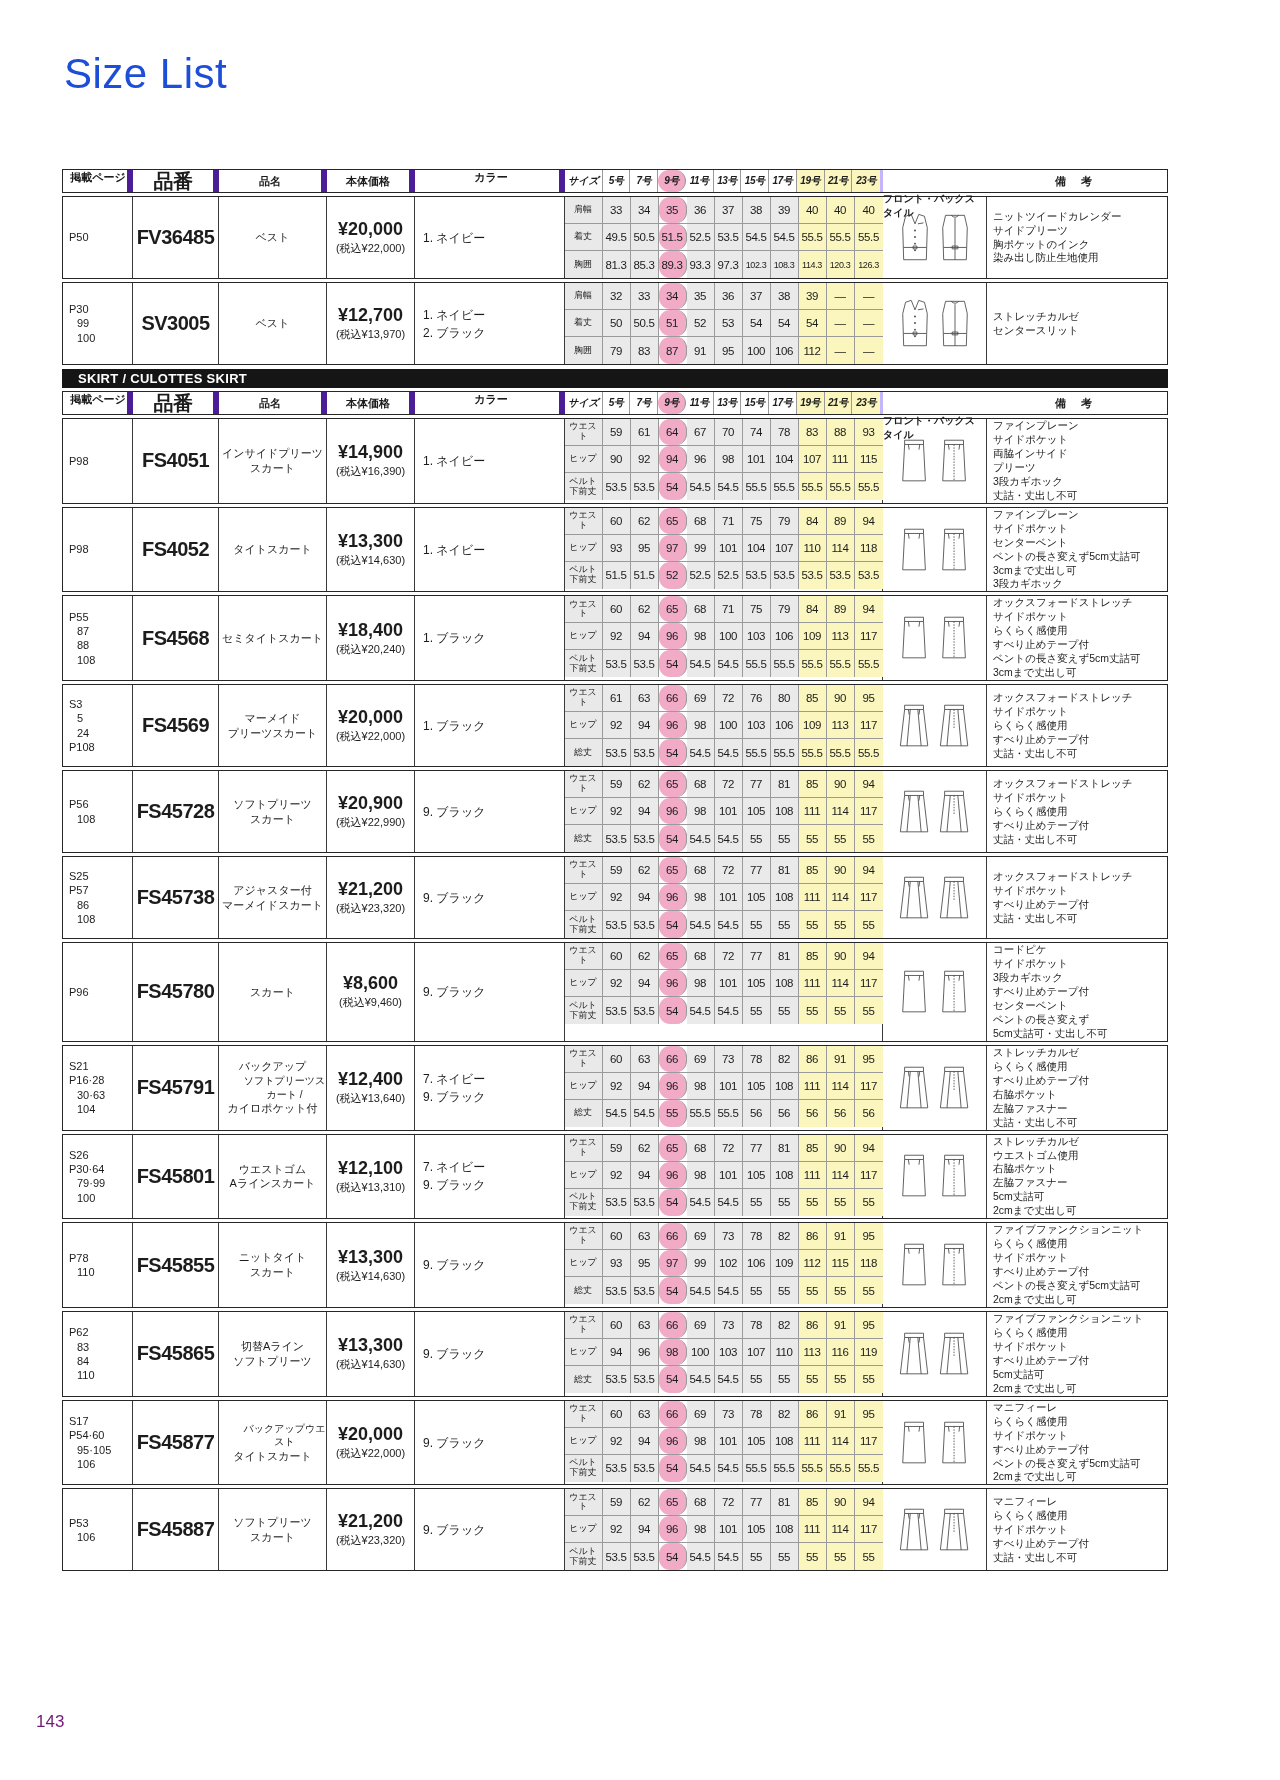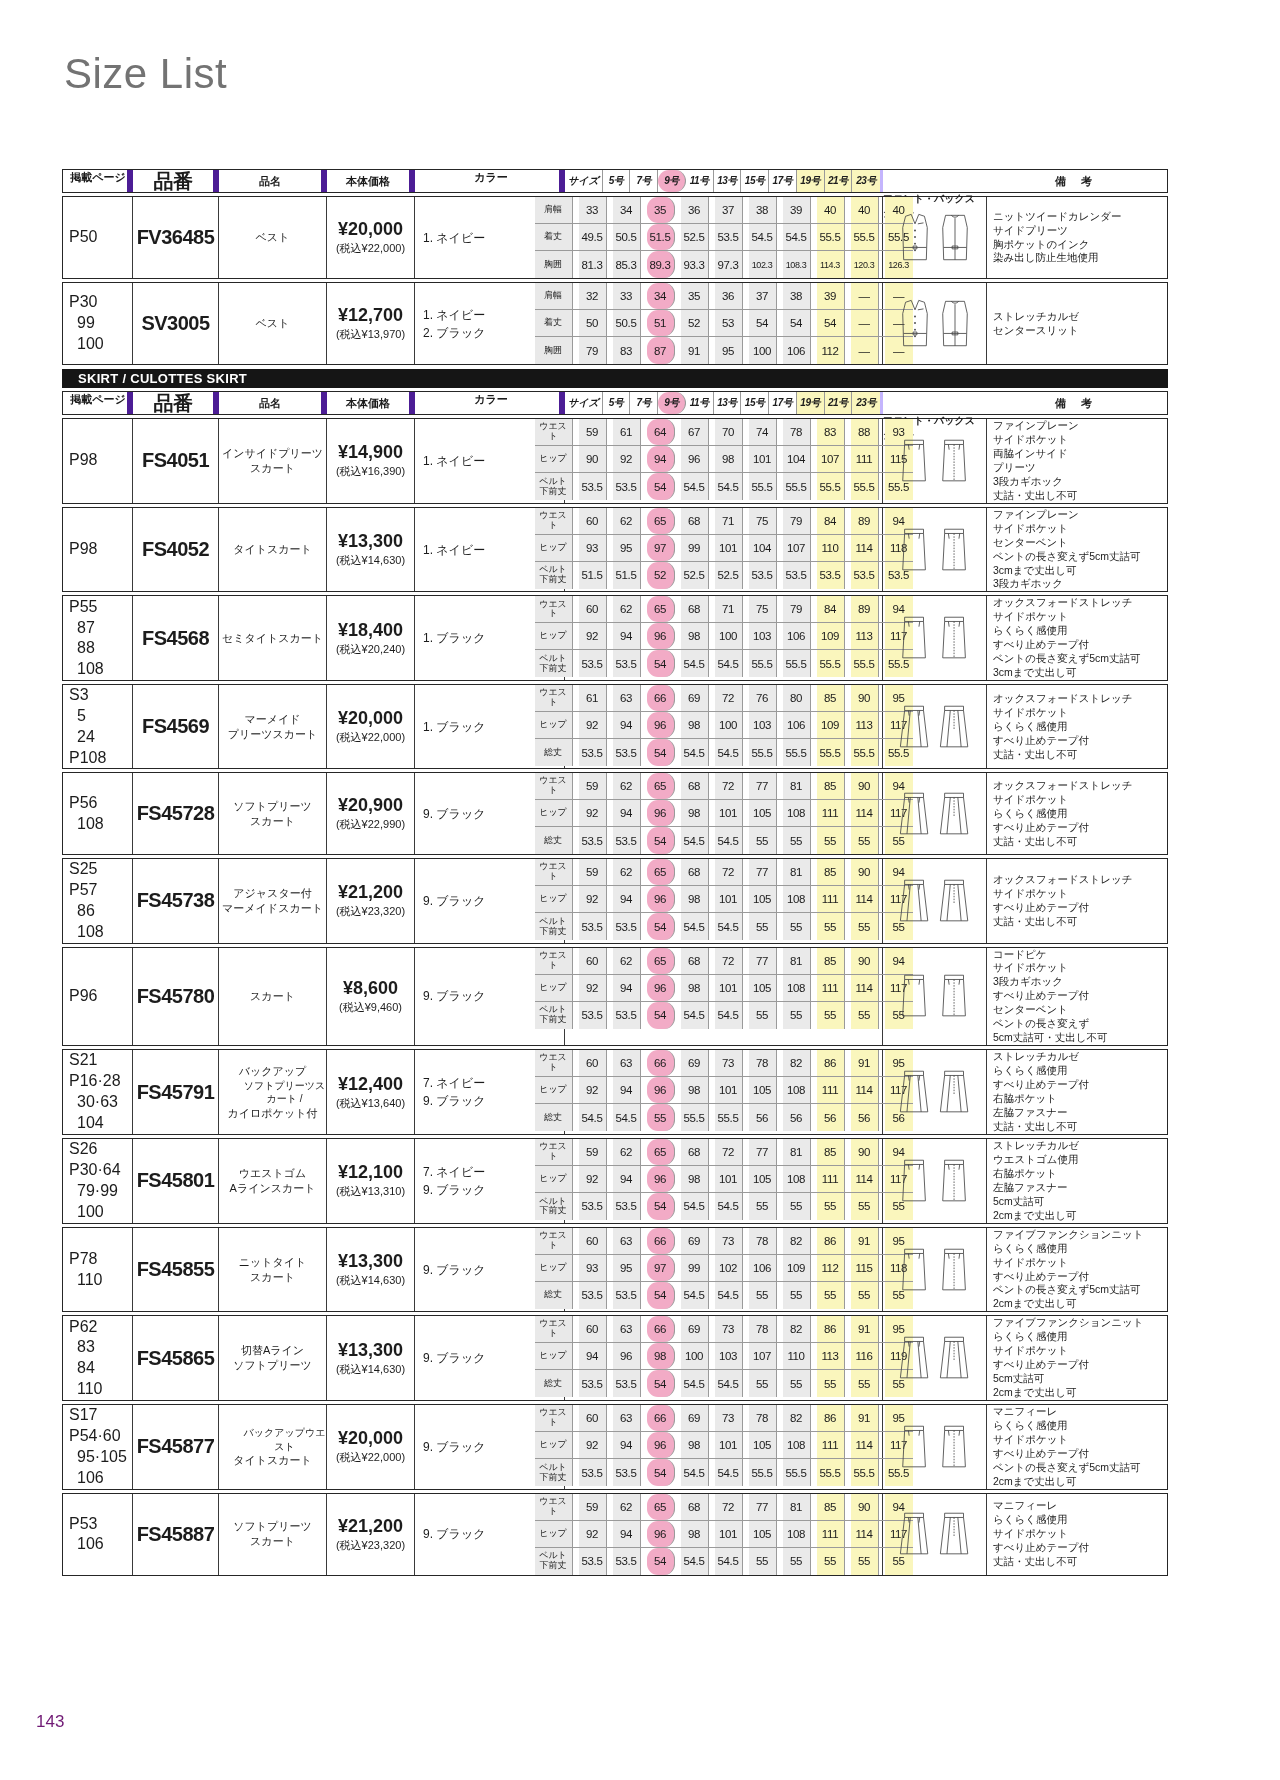--- a/index.html
+++ b/index.html
@@ -1,18 +1,18 @@
 <!DOCTYPE html>
 <html><head>
 <meta charset="utf-8">
 <style>
   html,body{margin:0;padding:0;background:#ffffff;}
   .page{position:relative;width:1280px;height:1780px;background:#fff;overflow:hidden;
         font-family:"Liberation Sans","DejaVu Sans",sans-serif;color:#1c1c1c;}
-  .title{position:absolute;left:64px;top:50px;font-size:42px;font-weight:300;color:#737373;letter-spacing:.5px;}
+  .title{position:absolute;left:64px;top:50px;font-size:42px;font-weight:300;color:#1d4ed8;letter-spacing:.5px;}
   .pagenum{position:absolute;left:36px;top:1712px;font-size:17px;color:#701a75;}
   .tbl{position:absolute;left:62px;top:166px;width:1106px;}
 
   
   .hrow{display:flex;border:1.5px solid #262626;height:24px;background:#fff;box-sizing:border-box;margin-top:3px;}
   .hcell{display:flex;align-items:center;justify-content:center;font-weight:bold;font-size:11px;
          border-right:6px solid #4c1d95;box-sizing:border-box;}
   .hcell.c-style{font-size:10px;margin-top:36px;}
   .c-sizes-wrap{width:318px;display:flex;padding:0;border-right:3px solid #c4b5fd;box-sizing:border-box;font-style:italic;}
   .hszlab{width:38px;display:flex;align-items:center;justify-content:center;font-size:10px;font-weight:bold;
@@ -28,30 +28,30 @@
   .c-pages{width:70px;align-items:flex-start;padding-left:6px;}
   .c-code{width:86px;font-weight:bold;font-size:20px;letter-spacing:-.5px;}
   .c-name{width:108px;text-align:center;}
   .c-price{width:88px;}
   .c-color{width:150px;align-items:flex-start;padding-left:8px;}
   .c-sizes{width:318px;flex-direction:column;justify-content:flex-start;padding:0;}
   .c-style{width:104px;flex-direction:row;gap:6px;}
   .c-remarks{width:179px;align-items:flex-start;padding-left:6px;border-right:none;}
   .c-remarks-h{width:179px;border-right:none;letter-spacing:6px;}
 
-  .pline{font-size:16px;line-height:1.3;}
+  .pline{font-size:11px;line-height:1.3;}
   .pline.ind{padding-left:8px;}
   .nline{font-size:11px;line-height:1.35;}
   .nline.sm{font-size:10px;padding-left:24px;}
   .price{font-size:18px;font-weight:bold;}
   .tax{font-size:11px;margin-top:1px;}
   .cline{font-size:12px;line-height:1.5;}
   .rline{font-size:10.5px;line-height:1.33;}
 
-  .srow{display:flex;height:27px;border-bottom:1px solid #9a9a9a;box-sizing:border-box;gap:6px;}
+  .srow{display:flex;height:27px;border-bottom:1px solid #9a9a9a;box-sizing:border-box;}
   .c-sizes .srow:last-child{border-bottom:none;}
   .slab{width:38px;background:#e9e9e9;display:flex;align-items:center;justify-content:center;text-align:center;
         font-size:9px;line-height:1.1;border-right:1px solid #9a9a9a;box-sizing:border-box;padding:0 1px;}
   .sval{width:28px;display:flex;align-items:center;justify-content:center;font-size:11.5px;letter-spacing:-.4px;
         border-right:1px solid #9a9a9a;box-sizing:border-box;}
   .srow .sval:last-child{border-right:none;}
   .sval.sm{font-size:9px;}
   .bg-g{background:#eaeaea;}
   .bg-p{background:#f2abc6;border-radius:11px;}
   .bg-y{background:#faf6bd;}

